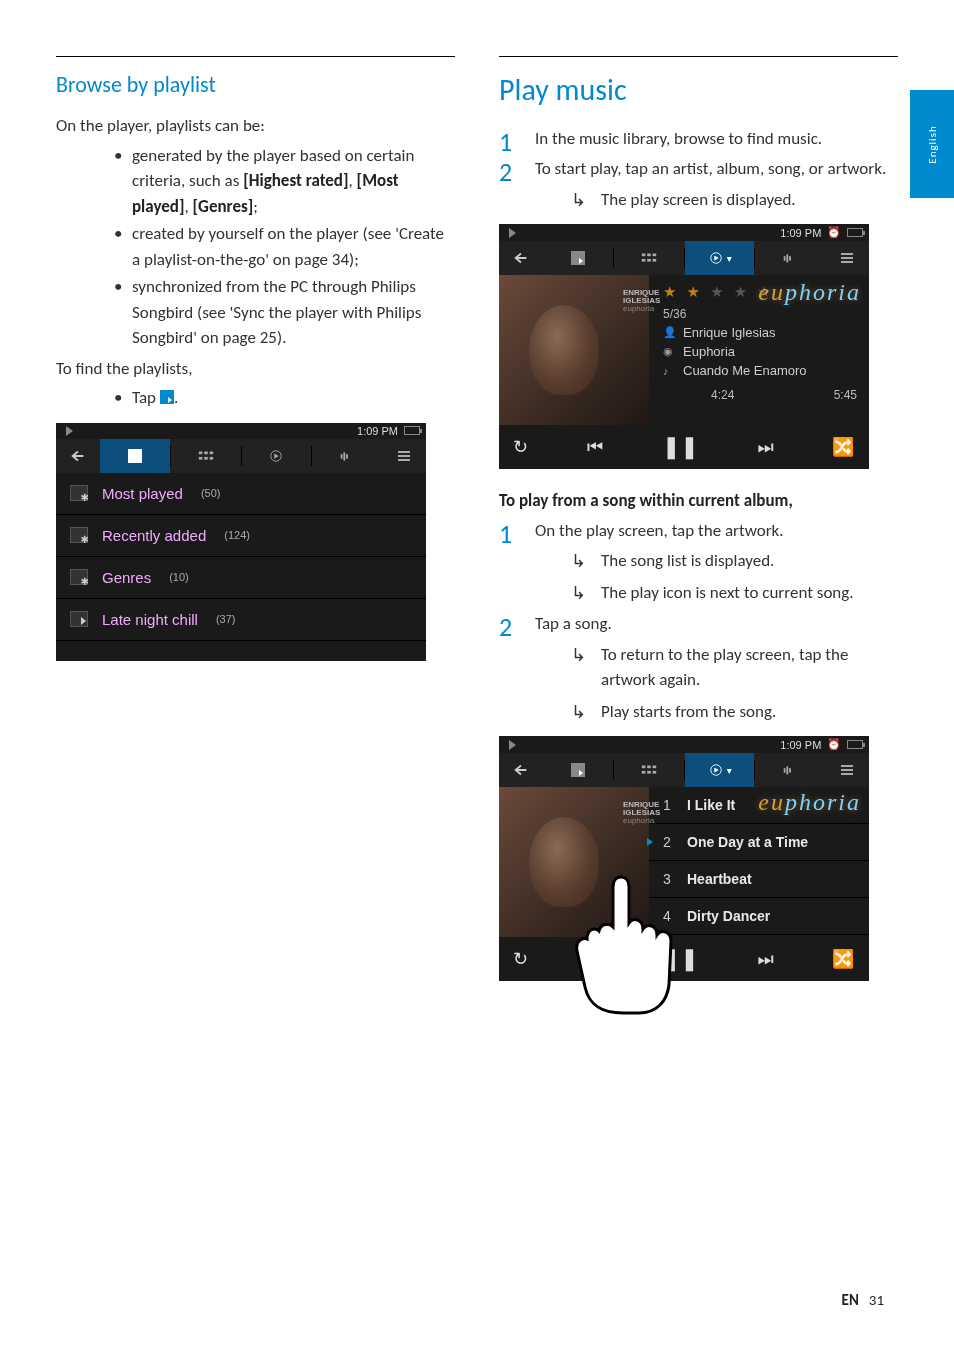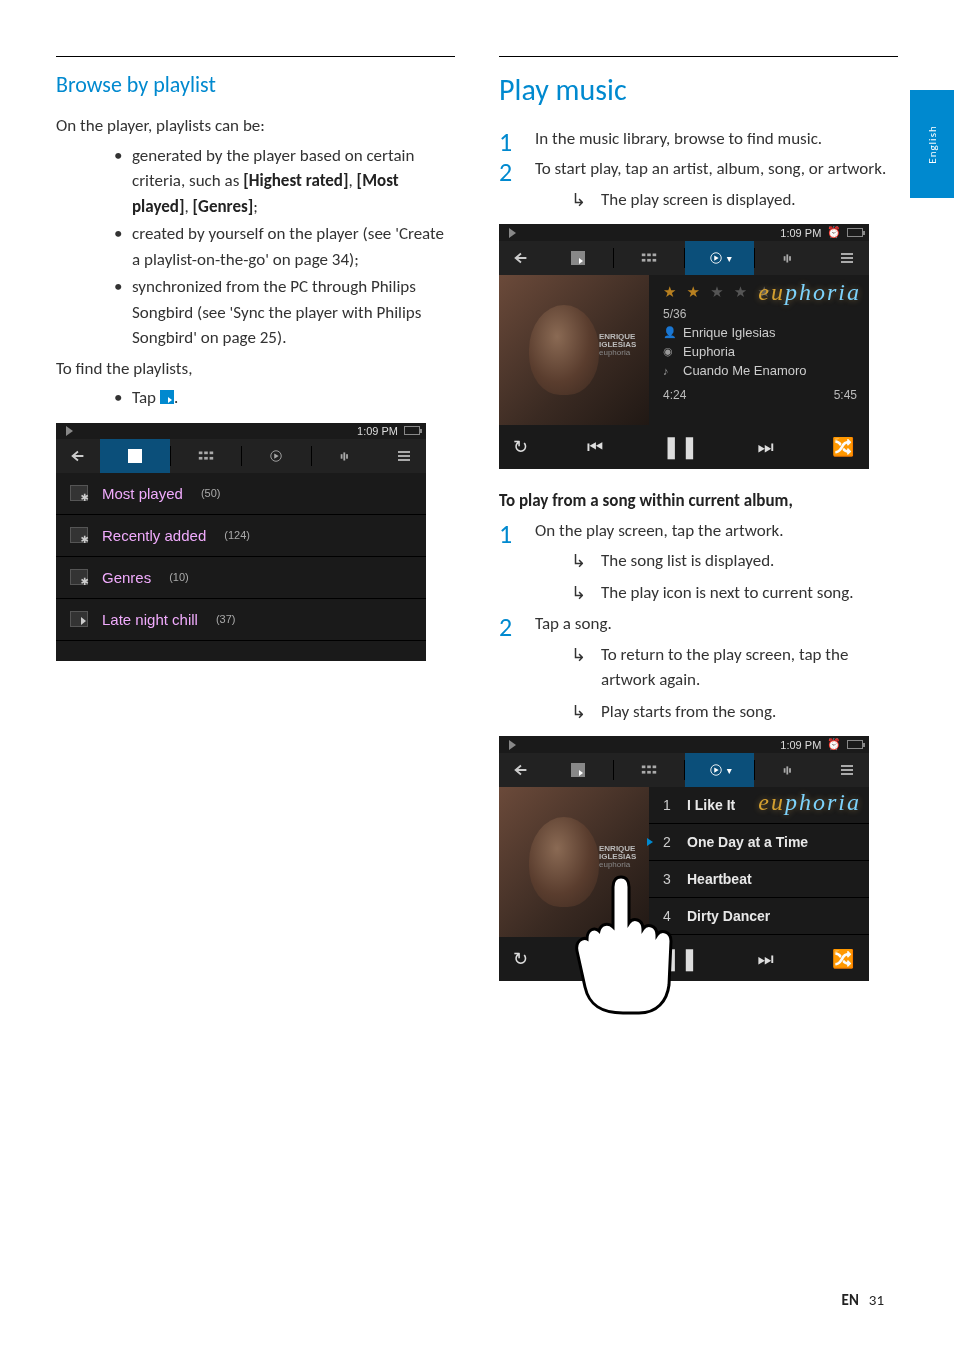--- a/index.html
+++ b/index.html
@@ -88,30 +88,30 @@
   .pl-row .pl-icon { width:18px; height:16px; background:#333; position:relative; border:1px solid #555;}
   .pl-row .pl-icon.gear::after{content:"✱";position:absolute;right:-2px;bottom:-3px;font-size:10px;color:#ccc;}
   .pl-row .pl-icon.plain::after{content:"";position:absolute;right:1px;bottom:1px;width:0;height:0;border-left:5px solid #ccc;border-top:4px solid transparent;border-bottom:4px solid transparent;}
   .pl-row .pl-name { font-size:15px; color:#f0abfc; font-weight:400;}
   .pl-row .pl-count { font-size:11px; color:#aaa; margin-left:4px;}
   .pl-footer { height:20px; }
   
   .play-body { display:flex; height:150px; position:relative; overflow:hidden;}
   .art { width:150px; height:150px; background:linear-gradient(135deg,#6b4a3a 0%, #3a2a22 60%, #201814 100%); position:relative;}
   .art::after{content:"";position:absolute;left:30px;top:30px;width:70px;height:90px;border-radius:50% 50% 45% 45%;background:radial-gradient(ellipse at 40% 35%, #8a6a54 0%, #5a3d2e 55%, #3a281f 100%);}
-  .art-label{position:absolute;left:100px;top:14px;font-size:8px;color:#888;line-height:1;margin-top:44px;}
+  .art-label{position:absolute;left:124px;top:14px;font-size:8px;color:#888;line-height:1;}
   .art-label .b{font-weight:700;color:#bbb;}
   .wm { position:absolute; right:8px; top:4px; font-family:Georgia,serif; font-style:italic; font-size:24px; letter-spacing:2px; text-shadow:0 0 6px rgba(255,200,100,.4);}
   .wm .y{color:#d4a030;} .wm .o{color:#7dd3fc;}
   .play-info{ flex:1; padding:8px 12px 6px 14px; position:relative; font-size:12px; }
   .stars{color:#b88020;font-size:15px;letter-spacing:3px;}
   .stars .gray{color:#555;}
   .meta-row{display:flex;align-items:center;gap:8px;margin-top:4px;color:#ccc;font-size:13px;}
   .meta-row .mi{width:12px;font-size:11px;color:#999;}
-  .time-bar{margin-top:10px;display:flex;justify-content:space-between;font-size:12px;color:#bbb;}
+  .time-bar{margin-top:10px;display:flex;justify-content:space-between;font-size:12px;color:#bbb;margin-left:48px;}
   .controls{display:flex;height:44px;align-items:center;justify-content:space-between;padding:0 14px;}
   .ctrl{color:#ddd;font-size:18px;}
   
   .songlist{flex:1;}
   .song-row{display:flex;align-items:center;height:37px;border-bottom:1px solid #000;padding:0 10px;gap:12px;font-size:14px;}
   .song-row .sn{width:16px;text-align:center;color:#ccc;position:relative;}
   .song-row .sn.playing::before{content:"";position:absolute;left:-12px;top:4px;width:0;height:0;border-left:6px solid #0089cf;border-top:4px solid transparent;border-bottom:4px solid transparent;}
   .song-row .st{color:#e8e8e8;font-weight:600;}
   .hand{position:absolute;left:62px;bottom:-36px;width:120px;height:160px;}
   .page-footer{ position:absolute; bottom:40px; right:70px; font-size:15px; color:#222; }

